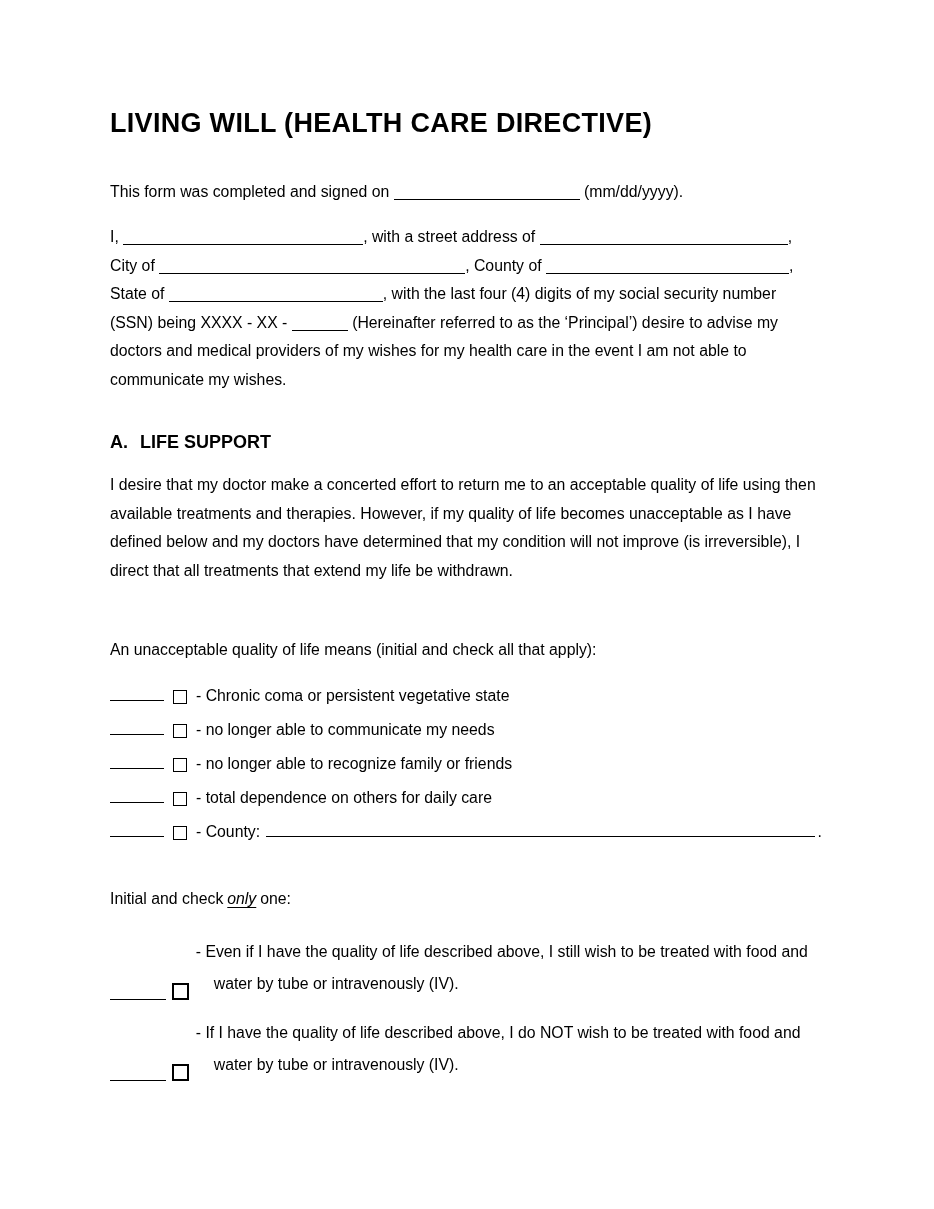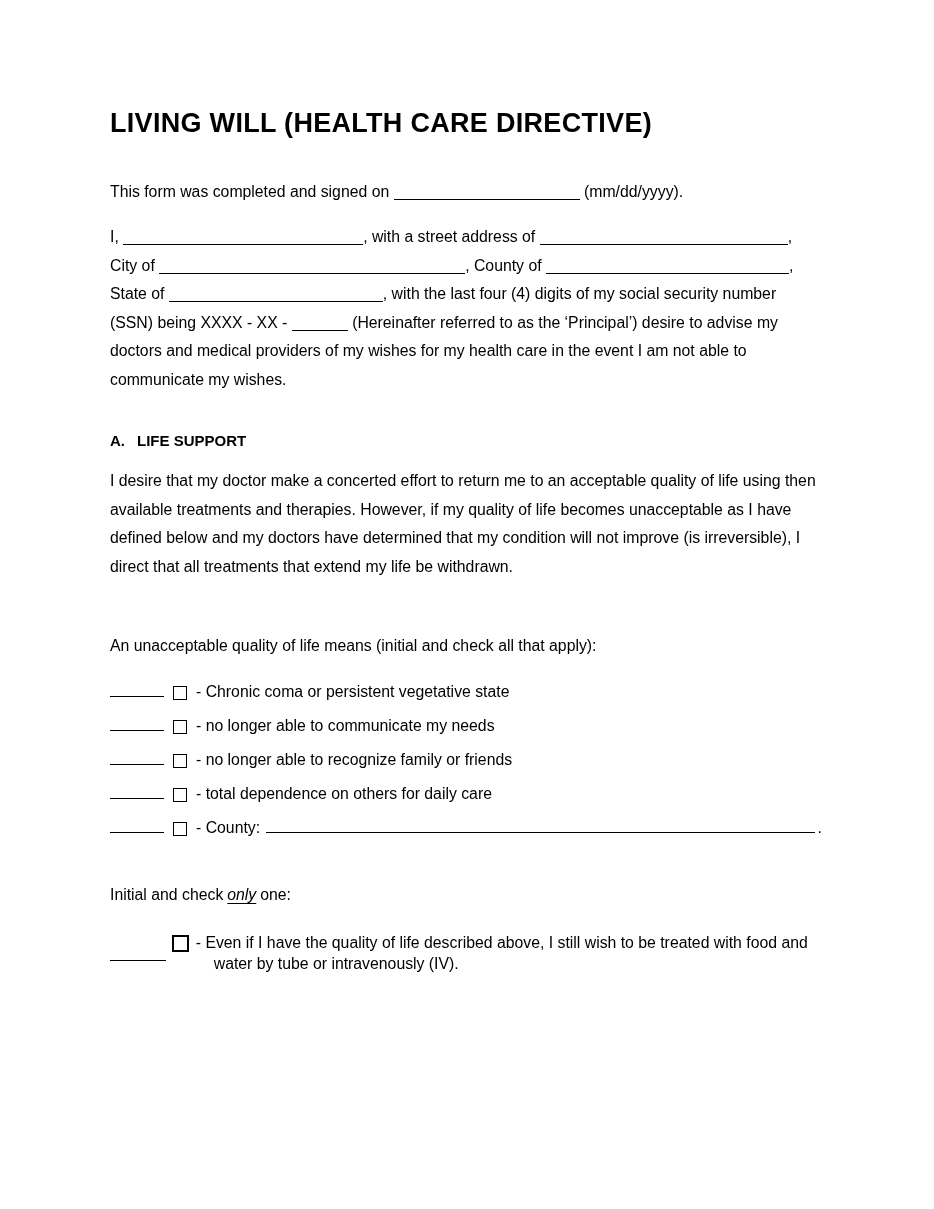--- a/index.html
+++ b/index.html
@@ -19,42 +19,42 @@
   .signed-line{margin-top:44px;}
 
   .para{margin-top:22px;line-height:28.5px;}
   .para .line{white-space:nowrap;}
 
   .blank{
     display:inline-block;border-bottom:1.6px solid #000;height:14px;
     vertical-align:-3px;
   }
 
-  .sec-heading{margin-top:38px;font-weight:bold;font-size:15px;}
+  .sec-heading{margin-top:38px;font-weight:bold;font-size:18px;}
   .sec-heading .sec-num{margin-right:12px;}
 
   .body-a{margin-top:18px;line-height:28.5px;}
 
   .chk-intro{margin-top:56px;}
 
   .chk-row{margin-top:14px;line-height:20px;display:flex;align-items:flex-start;}
   .chk-row.first{margin-top:27px;}
   .checkbox{
     display:inline-block;width:12px;height:12px;border:1px solid #000;
     margin:0 9px 0 9px;vertical-align:-1px;flex:0 0 auto;align-self:center;
     position:relative;top:1px;background:#fff;
   }
   .chk-label{white-space:nowrap;}
   .other-line{flex:1 1 auto;border-bottom:1.6px solid #000;height:14px;margin-left:6px;}
   .other-dot{margin-left:3px;}
 
   .only-intro{margin-top:48px;}
   .only-intro .u{text-decoration:underline;text-underline-offset:3px;margin:0 4px;font-style:italic;}
 
-  .only-row{margin-top:17px;display:flex;align-items:flex-start;line-height:21px;}
+  .only-row{margin-top:17px;display:flex;align-items:flex-end;line-height:32px;}
   .only-row.first{margin-top:28px;}
   .only-row .blank{margin-top:14px;}
   .checkbox-bold{
     display:inline-block;width:13px;height:13px;border:2px solid #000;
     margin:3px 7px 0 6px;flex:0 0 auto;background:#fff;
   }
   .only-text{
     width:622px;padding-left:18px;text-indent:-18px;
   }
 </style>
@@ -138,16 +138,21 @@
 
     <div class="only-intro">
       <span>Initial and check</span><span class="u">only</span><span>one:</span>
     </div>
 
     <div class="only-row first">
       <span class="blank" style="width:57px;"></span>
       <span class="checkbox-bold"></span>
       <span class="only-text">- Even if I have the quality of life described above, I still wish to be treated with food and water by tube or intravenously (IV).</span>
     </div>
+    <div class="only-row">
+      <span class="blank" style="width:57px;"></span>
+      <span class="checkbox-bold"></span>
+      <span class="only-text">- If I have the quality of life described above, I do NOT wish to be treated with food and water by tube or intravenously (IV).</span>
+    </div>
 
   </div>
 
 </div>
 
 </body></html>

